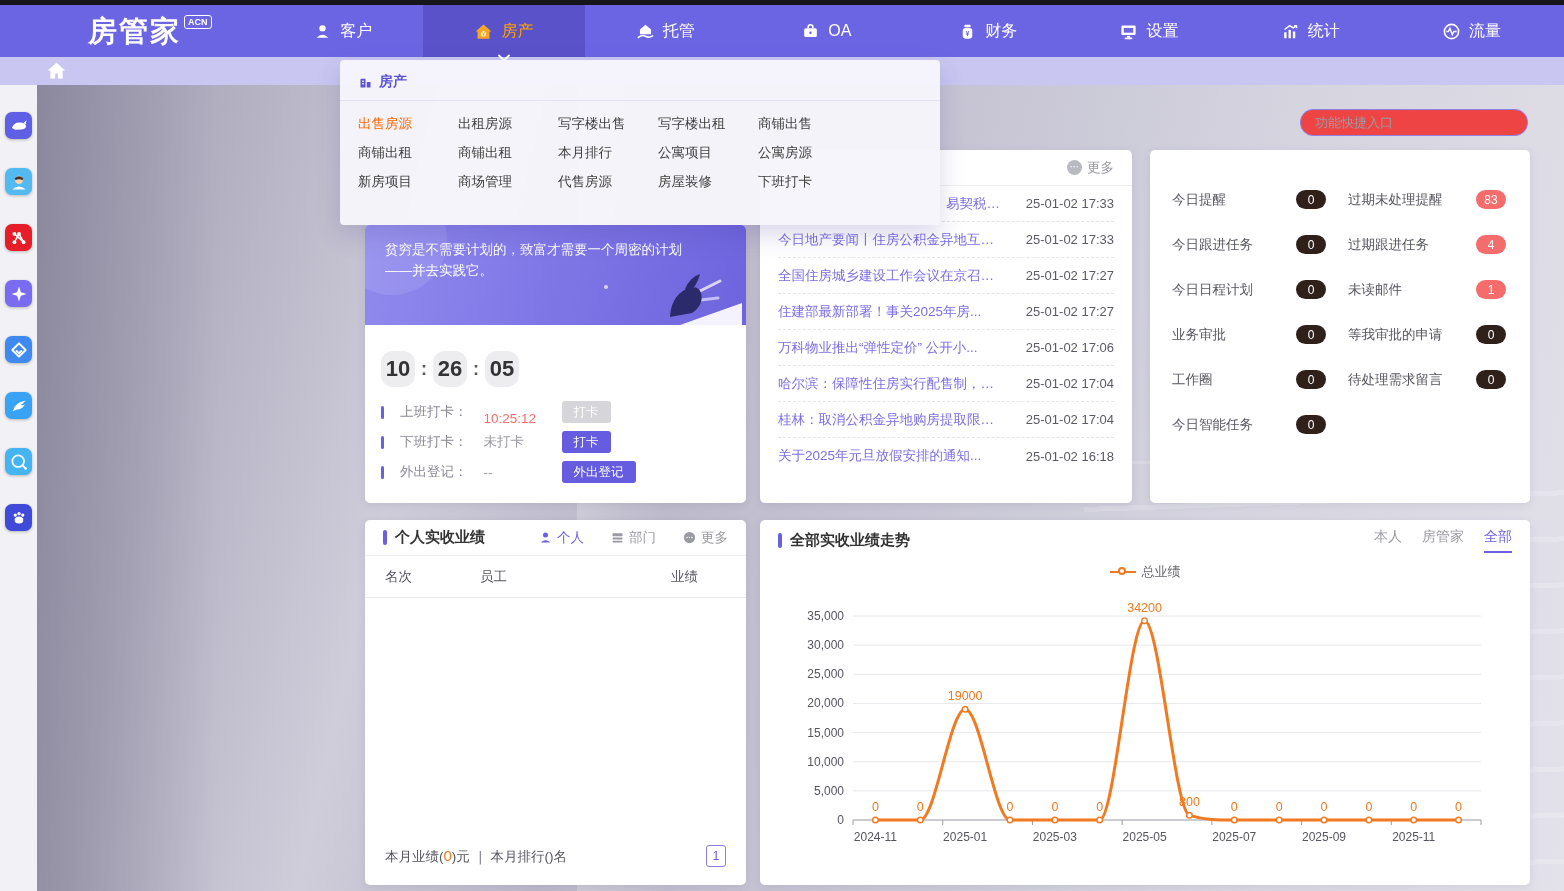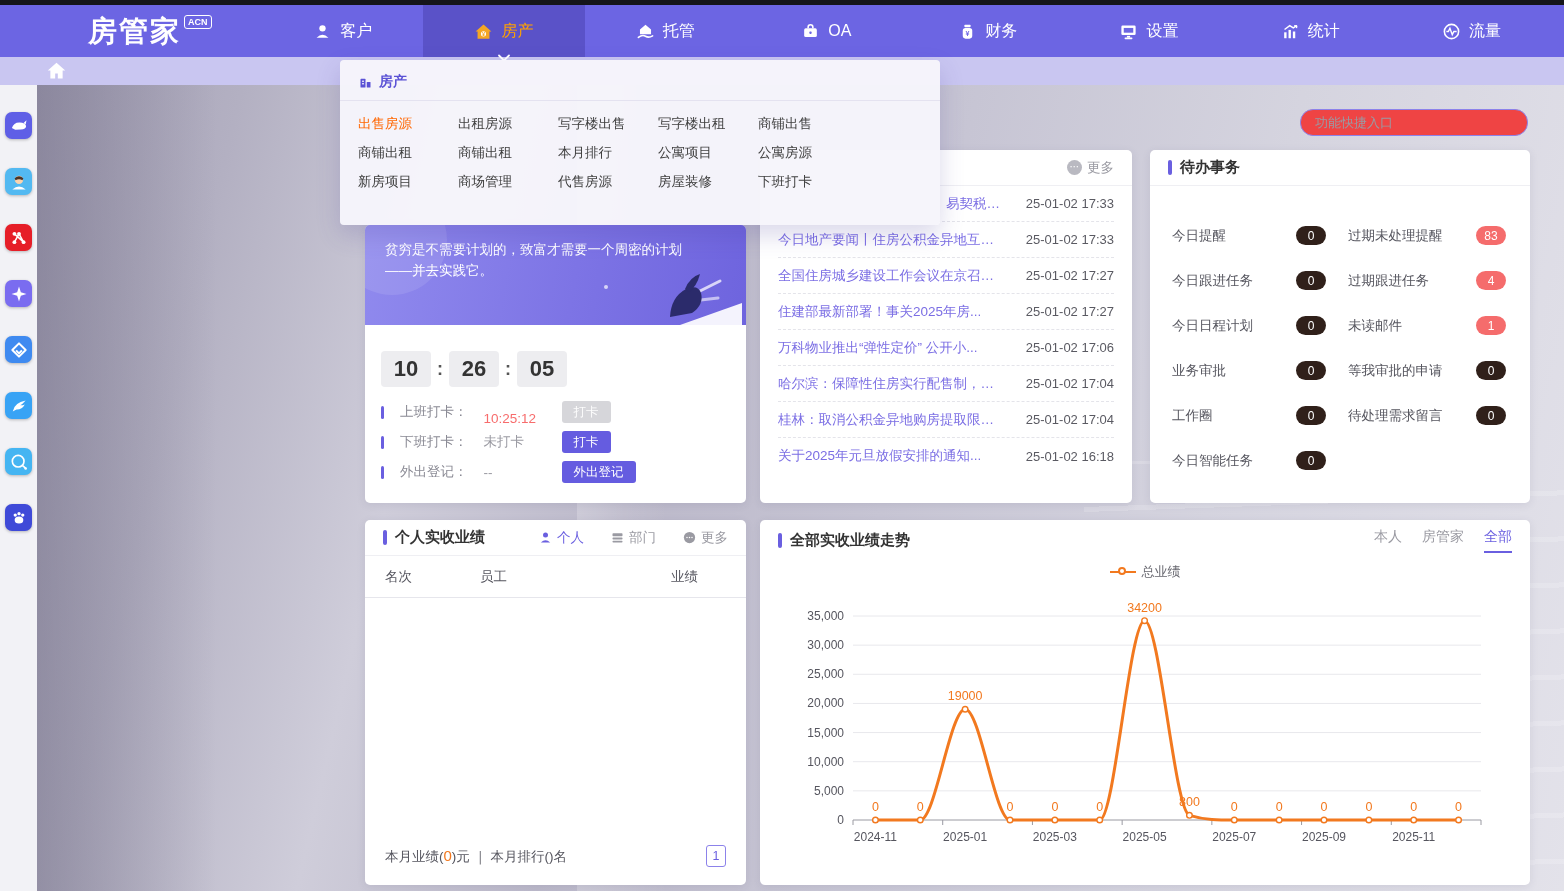--- a/index.html
+++ b/index.html
@@ -52,21 +52,21 @@
   .card-title::before { content:""; width:4px; height:15px; background:#6a5fe0; border-radius:2px; display:inline-block; }
 
   
   .clock-card { left:365px; top:225px; width:381px; height:278px; }
   .banner { position:relative; height:100px; border-radius:5px 5px 0 0; overflow:hidden;
     background:linear-gradient(100deg,#908aee 0%,#7d74e5 55%,#6e64de 100%); }
   .banner::before { content:""; position:absolute; left:-28px; top:-40px; width:110px; height:110px; border-radius:50%; background:rgba(255,255,255,.10); }
   .banner-quote { position:relative; padding:15px 20px 0; width:352px; color:#fff; font-size:13.5px; line-height:1.55; z-index:2; }
   .banner-art { position:absolute; right:4px; bottom:0; width:150px; height:72px; }
   .time-row { display:flex; align-items:center; gap:6px; padding:26px 0 0 16px; }
-  .time-box { width:50px; height:36px; background:#ededf0; border-radius:4px; display:flex; align-items:center; justify-content:center; font-size:22px; font-weight:bold; color:#333; }
+  .time-box { width:34px; height:36px; background:#ededf0; border-radius:12px; display:flex; align-items:center; justify-content:center; font-size:22px; font-weight:bold; color:#333; }
   .time-colon { font-size:18px; font-weight:bold; color:#555; }
   .punch-rows { padding:14px 0 0 16px; display:flex; flex-direction:column; gap:8px; }
   .punch-row { display:flex; align-items:center; gap:16px; height:22px; }
   .punch-bar { width:3px; height:13px; background:#6a5fe0; border-radius:2px; }
   .punch-label { font-size:13.5px; color:#8a8a94; }
   .punch-val { font-size:13.5px; color:#9a9aa2; min-width:62px; }
   .punch-val.time-red { color:#f76c6c;margin-top:12px; }
   .btn { border:none; border-radius:3px; color:#fff; font-size:12.5px; height:22px; padding:0 12px; cursor:pointer; }
   .btn.primary { background:#655ce0; }
   .btn.disabled { background:#d6d6da; color:#fdfdfd; cursor:default; }
@@ -383,23 +383,20 @@
           <span class="news-time">25-01-02 17:04</span>
         </div>
         <div class="news-item">
           <span class="news-title">关于2025年元旦放假安排的通知...</span>
           <span class="news-time">25-01-02 16:18</span>
         </div>
       </div>
   </div>
 
   <div class="card todo-card">
-    <div class="card-head">
-      <span class="card-title">待办事务</span>
-    </div>
     <div class="todo-grid">
         <div class="todo-cell">
           <span class="todo-label">今日提醒</span>
           <span class="badge dark">0</span>
         </div>
         <div class="todo-cell">
           <span class="todo-label">过期未处理提醒</span>
           <span class="badge red">83</span>
         </div>
         <div class="todo-cell">

